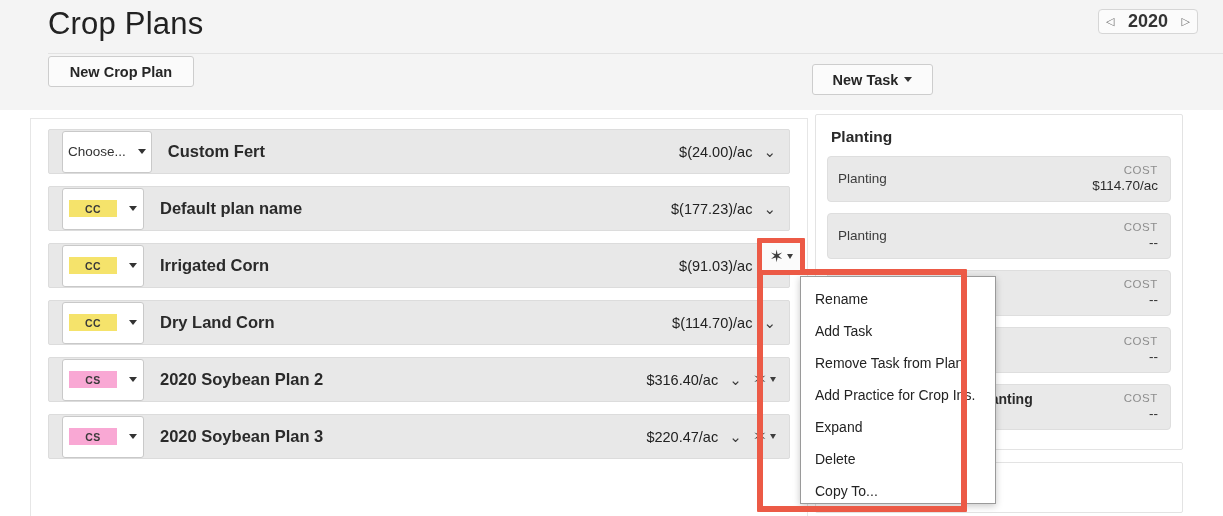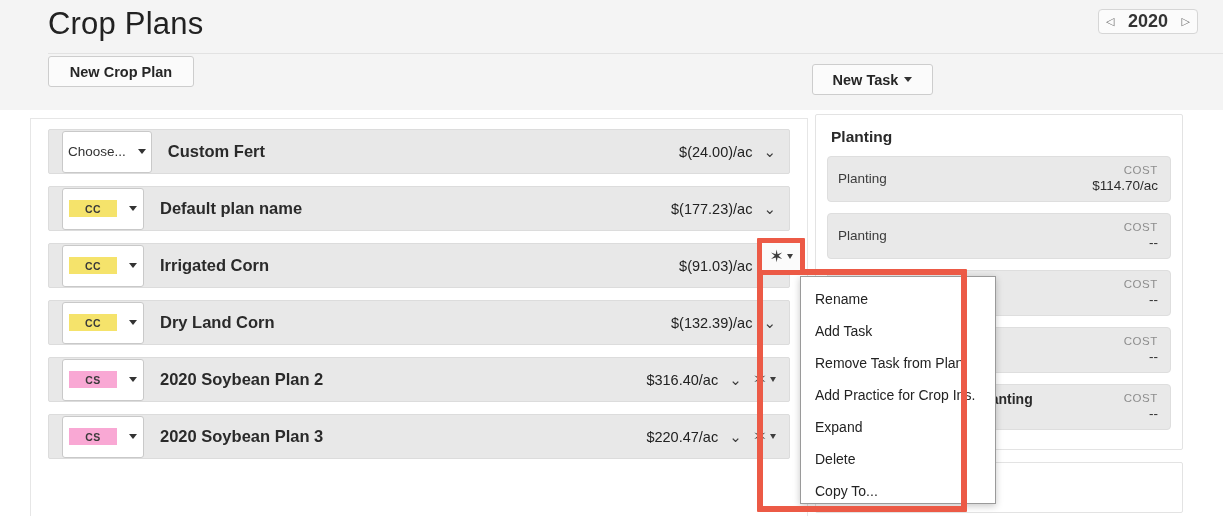--- a/index.html
+++ b/index.html
@@ -212,21 +212,21 @@
         </div>
       </div>
 
       <div class="plan-row">
         <div class="badge-select">
           <span class="chip cc">CC</span>
           <span class="mini-caret"></span>
         </div>
         <div class="plan-name">Dry Land Corn</div>
         <div class="row-right">
-          <span class="price">$(132.39)/ac</span>
+          <span class="price">$(114.70)/ac</span>
           <span class="dbl-chev">⌄</span>
         </div>
       </div>
 
       <div class="plan-row">
         <div class="badge-select">
           <span class="chip cs">CS</span>
           <span class="mini-caret"></span>
         </div>
         <div class="plan-name">2020 Soybean Plan 2</div>

